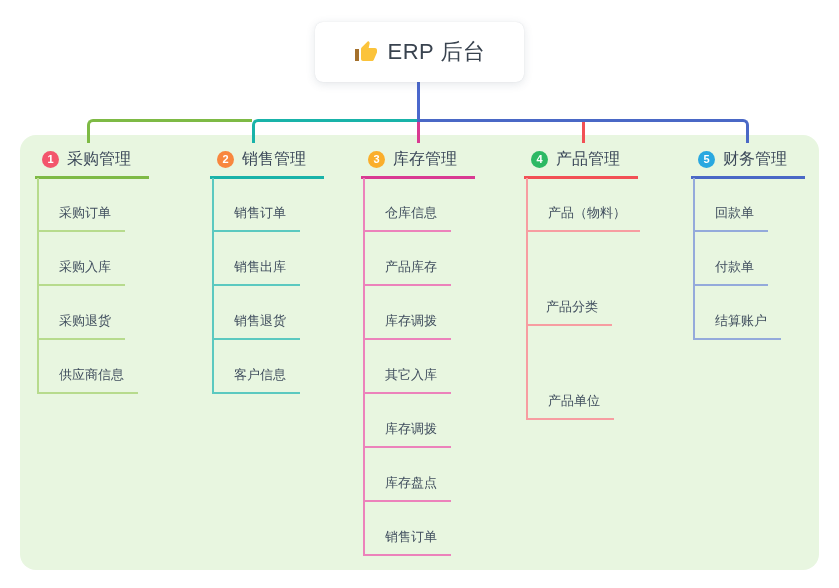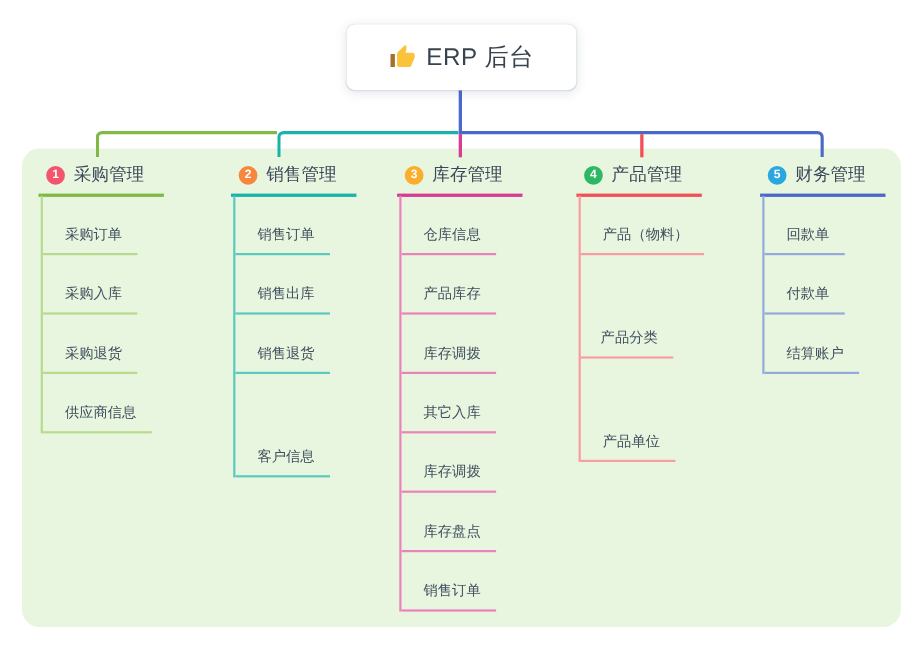--- a/index.html
+++ b/index.html
@@ -84,21 +84,21 @@
     <div class="branch-items" style="left: 212px; border-left-color: rgb(91, 201, 192);">
       <div class="branch-item" style="border-bottom-color: rgb(91, 201, 192);">
         <span>销售订单</span>
       </div>
       <div class="branch-item" style="border-bottom-color: rgb(91, 201, 192);">
         <span>销售出库</span>
       </div>
       <div class="branch-item" style="border-bottom-color: rgb(91, 201, 192);">
         <span>销售退货</span>
       </div>
-      <div class="branch-item" style="border-bottom-color: rgb(91, 201, 192); margin-top: 40px;">
+      <div class="branch-item" style="border-bottom-color: rgb(91, 201, 192);">
         <span>客户信息</span>
       </div>
     </div>
     <div class="branch-header" style="left: 361px; border-bottom-color: rgb(217, 58, 146);">
       <span class="badge" style="background: rgb(250, 174, 43);">3</span>
       <span class="branch-title">库存管理</span>
     </div>
     <div class="branch-items" style="left: 363px; border-left-color: rgb(236, 130, 187);">
       <div class="branch-item" style="border-bottom-color: rgb(236, 130, 187);">
         <span>仓库信息</span>

